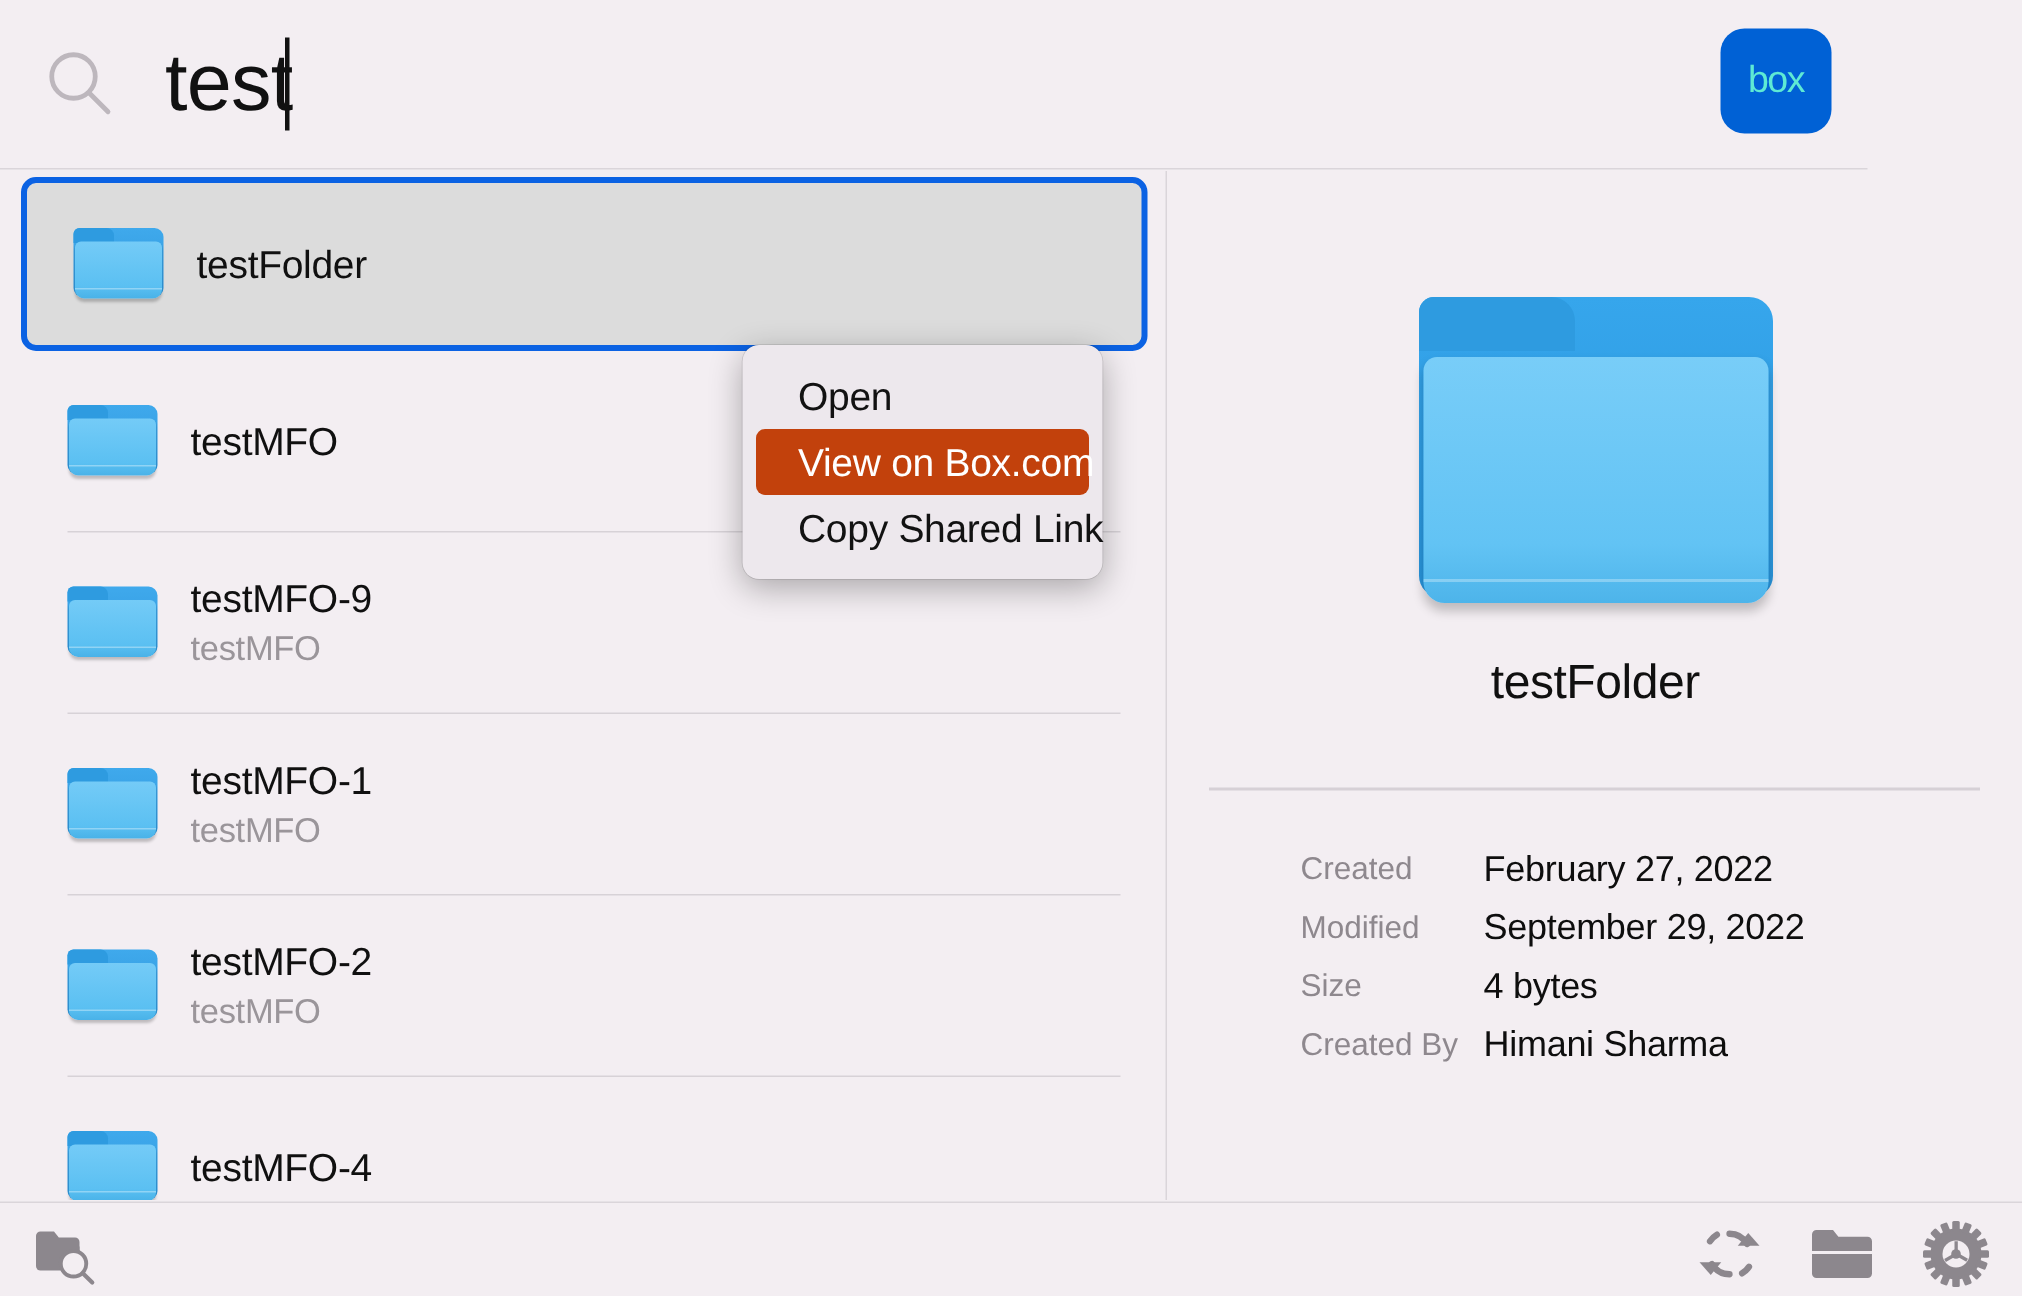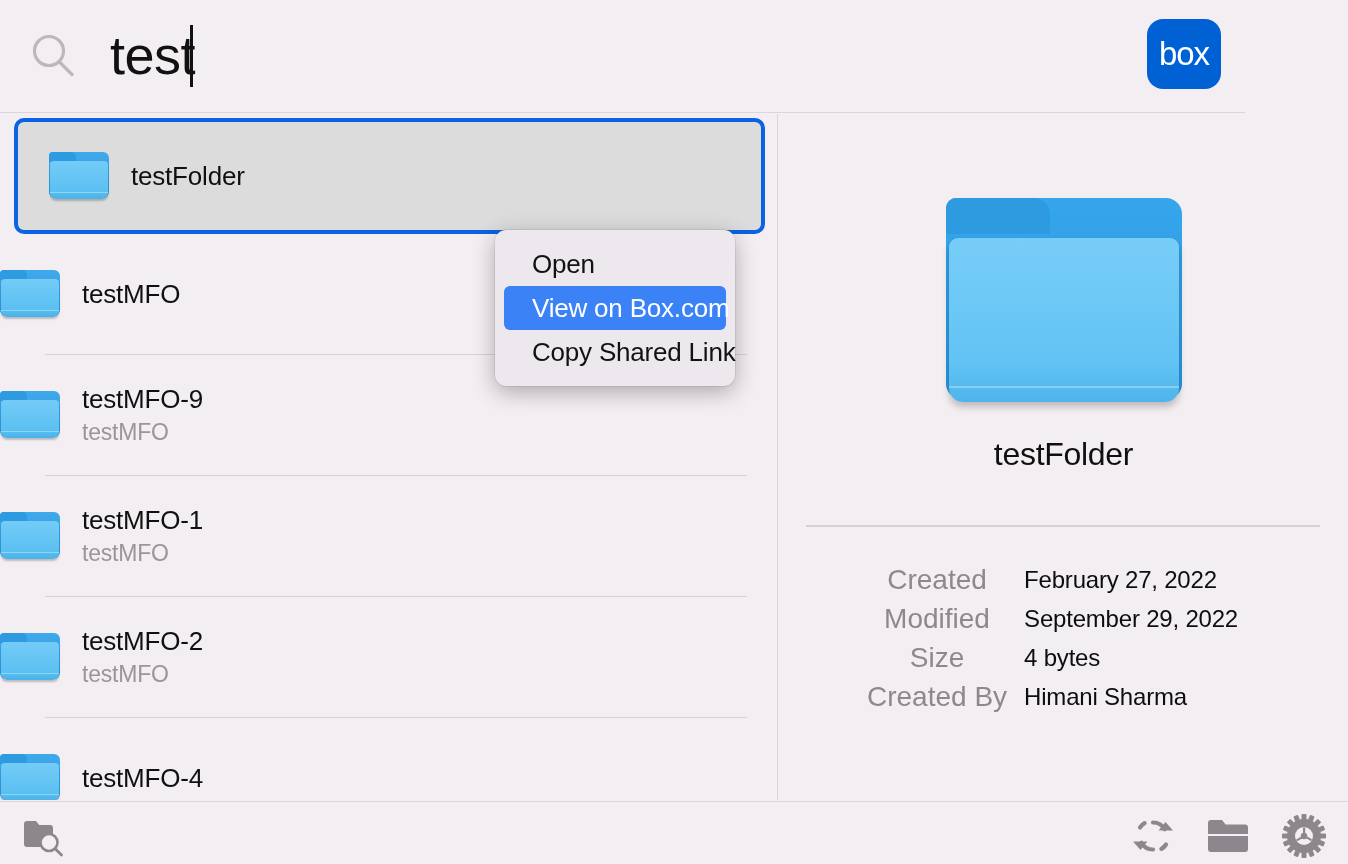--- a/index.html
+++ b/index.html
@@ -46,22 +46,22 @@
     position: absolute;
     right: 24px; top: 19px;
     width: 74px; height: 70px;
     background: #0061D5;
     border-radius: 16px;
     display: flex;
     align-items: center;
     justify-content: center;
   }
   .box-logo-text {
-    color: #ffffff;
-    font-size: 33px;
+    color: #5eead4;
+    font-size: 25px;
     font-weight: 400;
     letter-spacing: -1px;
     line-height: 1;
     margin-top: -2px;
   }
 
   
   .list-pane {
     position: absolute;
     left: 0; top: 114px;
@@ -77,20 +77,21 @@
     background: #F3EEF2;
     overflow: hidden;
   }
 
   
   .result-row {
     position: relative;
     height: 120px;
     display: flex;
     align-items: center;
+    padding-left: 45px;
   }
   .result-row.selected {
     margin: 4px 12px 0 14px;
     height: 116px;
     padding-left: 31px;
     background: #DCDCDC;
     border: 4px solid #0B62E3;
     border-radius: 10px;
   }
   .row-separator {
@@ -172,22 +173,22 @@
     background: #D6D0D6;
     margin: 52px 28px 0 27px;
   }
   .meta-table {
     margin-top: 36px;
     border-collapse: collapse;
     margin-left: 88px;
   }
   .meta-table td { padding: 0 0 5px 0; vertical-align: top; }
   .meta-key {
-    text-align: center;
-    font-size: 28px;
+    text-align: left;
+    font-size: 21px;
     color: #8E888E;
     padding-right: 17px !important;
     line-height: 34px;
     white-space: nowrap;
   }
   .meta-val {
     font-size: 24px;
     color: #0E0E0E;
     line-height: 34px;
     white-space: nowrap;
@@ -210,21 +211,21 @@
     line-height: 44px;
     font-size: 26px;
     color: #121212;
     padding-left: 28px;
     margin: 0 9px;
     border-radius: 6px;
     letter-spacing: -0.2px;
     white-space: nowrap;
   }
   .menu-item.highlighted {
-    background: #3b82f6;
+    background: #c2410c;
     color: #FFFFFF;
   }
 
   
   .toolbar {
     position: absolute;
     left: 0; top: 801px;
     width: 1348px; height: 63px;
     background: #F3EEF2;
     border-top: 1px solid #DAD5DA;

